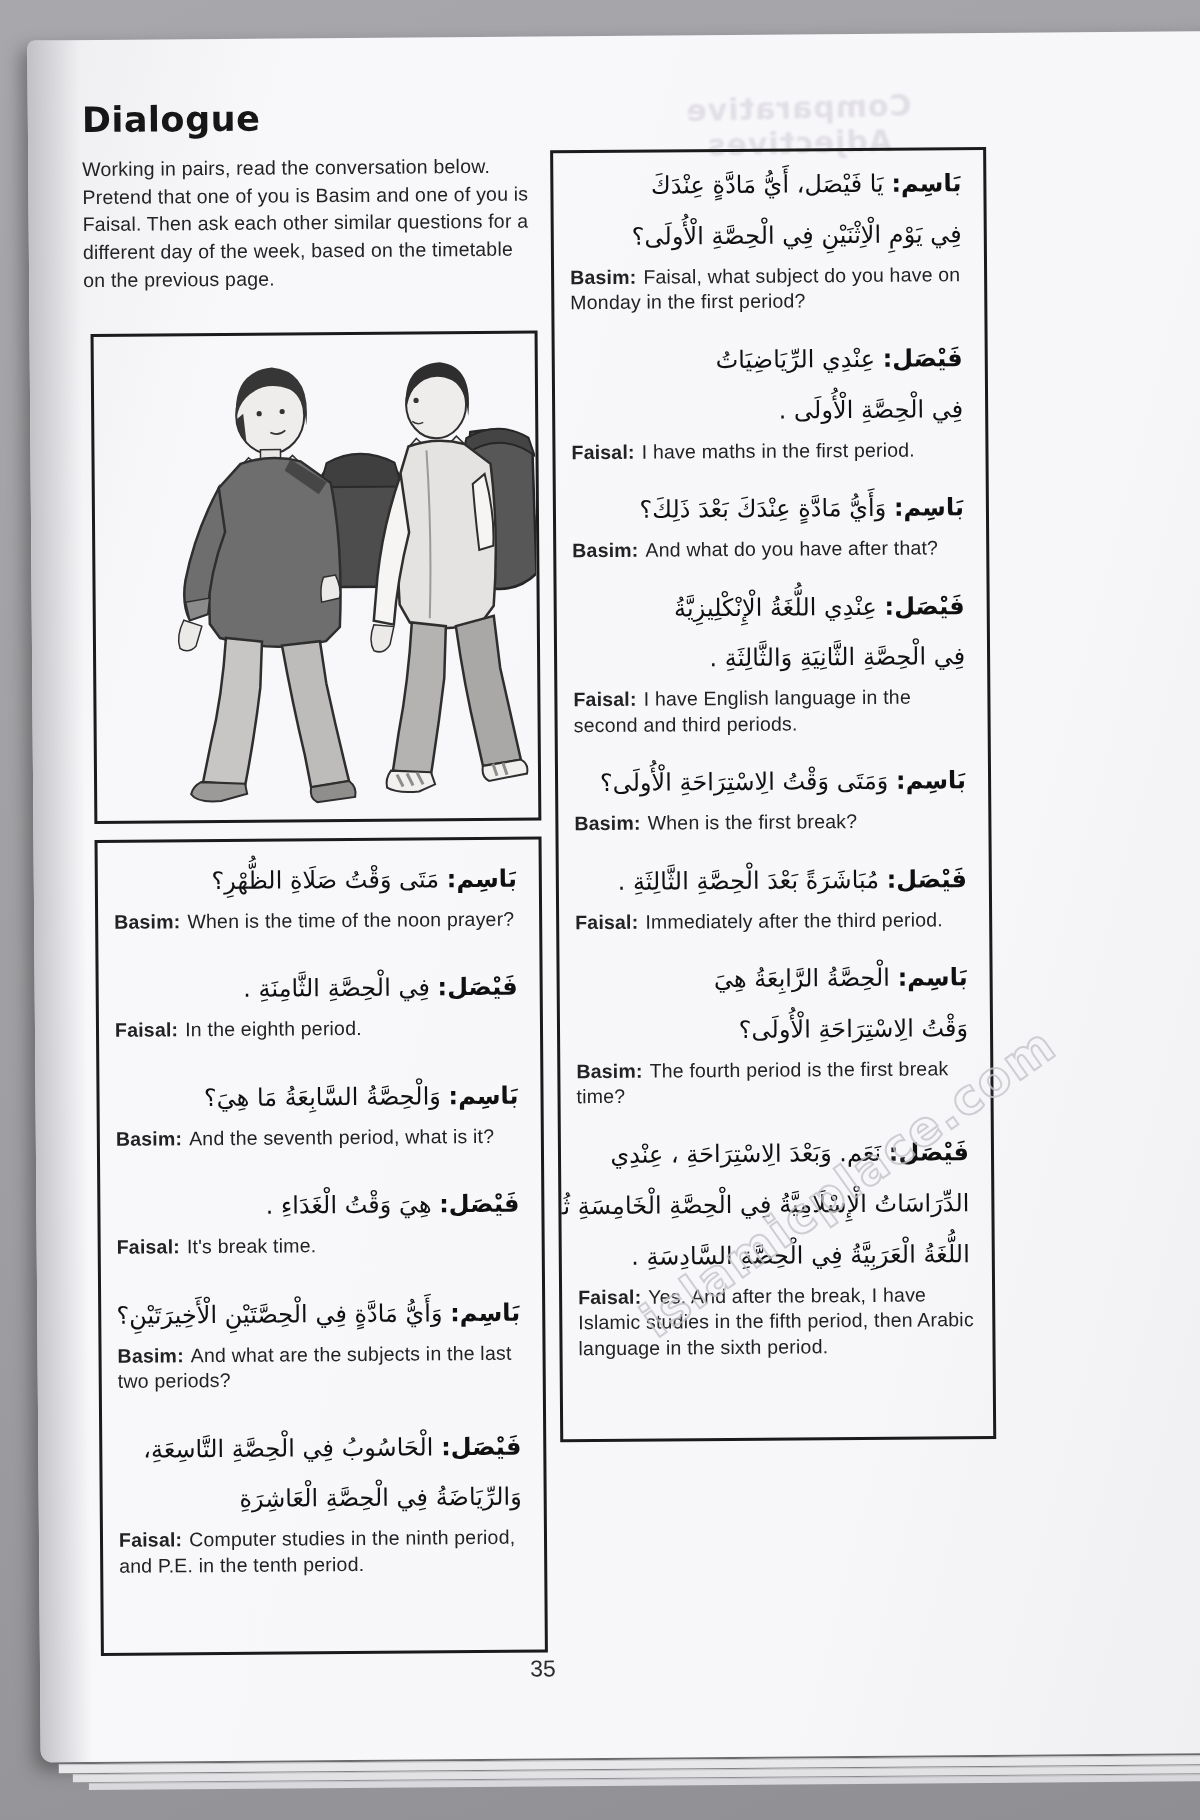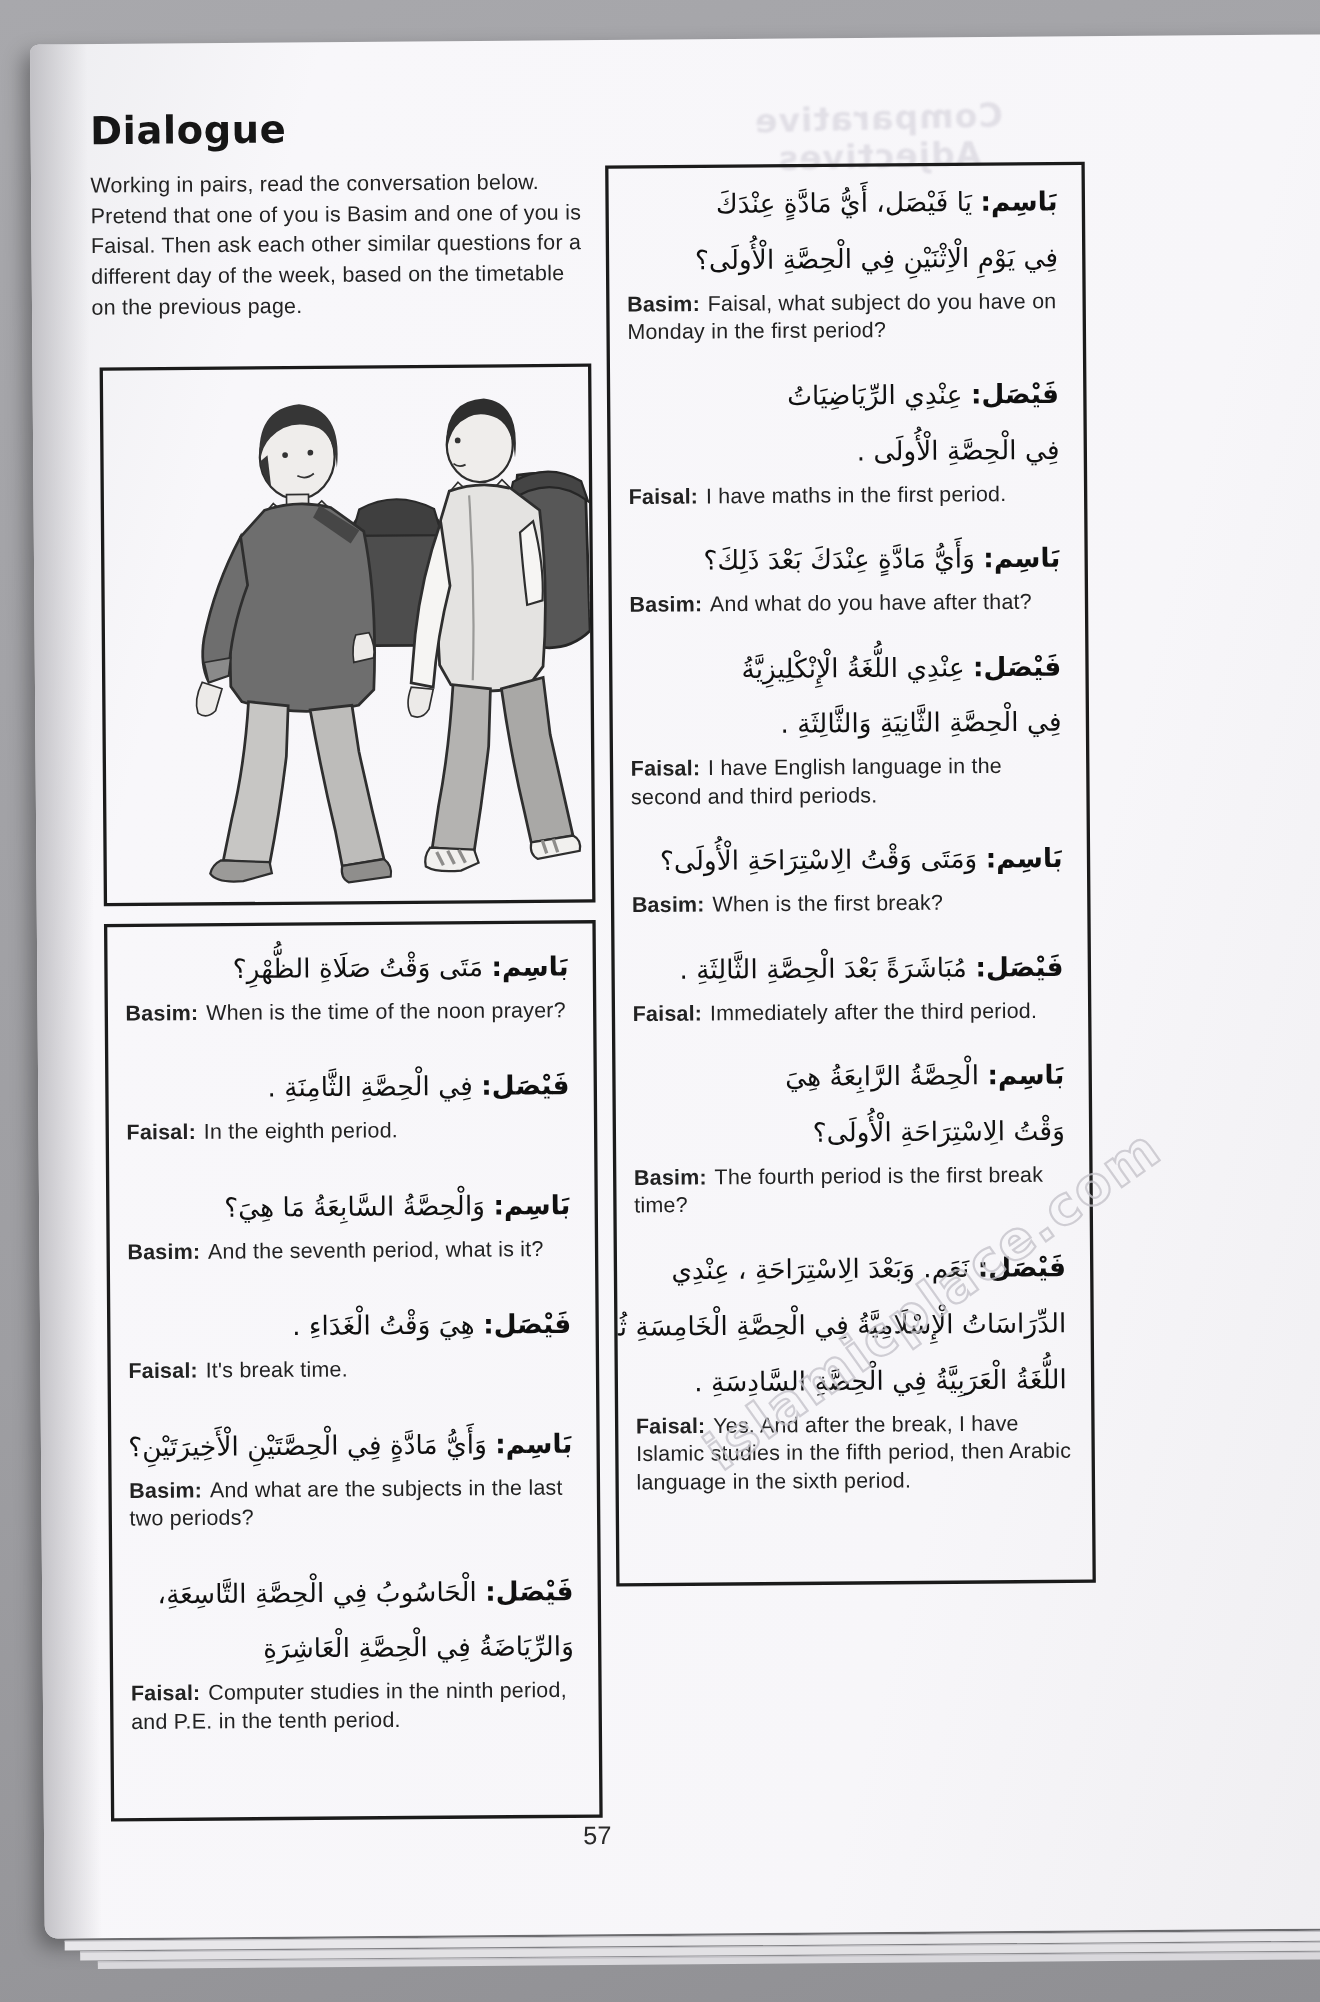--- a/index.html
+++ b/index.html
@@ -175,17 +175,17 @@
           <div class="ar-line"><span class="ar-name">بَاسِم:</span> <span>وَأَيُّ مَادَّةٍ فِي الْحِصَّتَيْنِ الْأَخِيرَتَيْنِ؟</span></div>
           <div class="en-line"><span class="spk">Basim:</span><span>And what are the subjects in the last two periods?</span></div>
         </div>
         <div class="exchange">
           <div class="ar-line"><span class="ar-name">فَيْصَل:</span> <span>الْحَاسُوبُ فِي الْحِصَّةِ التَّاسِعَةِ،</span></div>
           <div class="ar-line">وَالرِّيَاضَةُ فِي الْحِصَّةِ الْعَاشِرَةِ</div>
           <div class="en-line"><span class="spk">Faisal:</span><span>Computer studies in the ninth period, and P.E. in the tenth period.</span></div>
         </div>
       </div>
 
-      <div class="page-number">57</div>
+      <div class="page-number">35</div>
       <div class="watermark">islamicplace.com</div>
     </div>
   </div>
 </div>
 
 </body></html>

